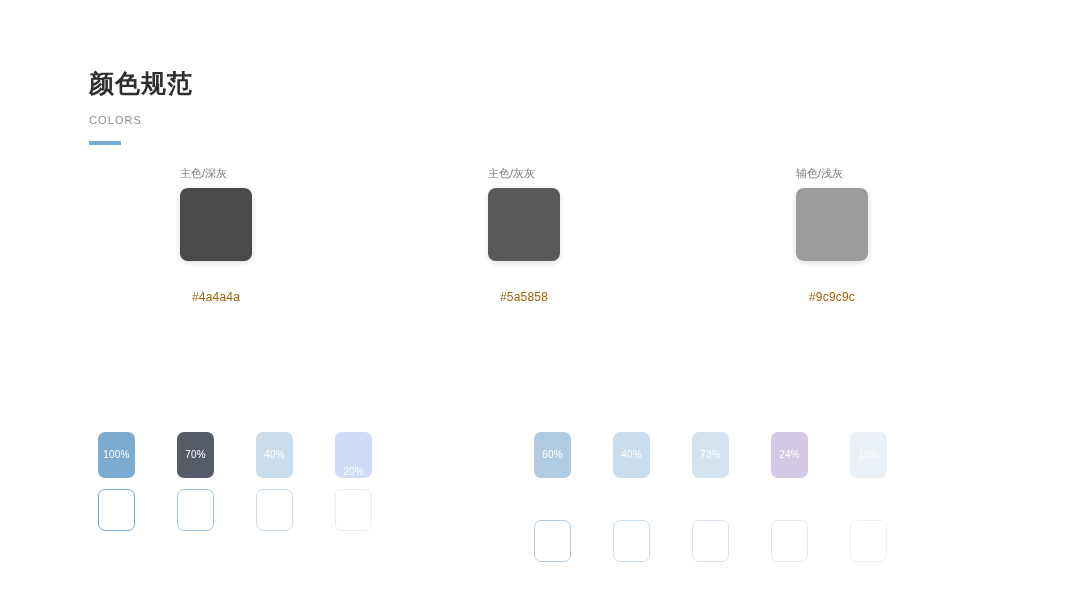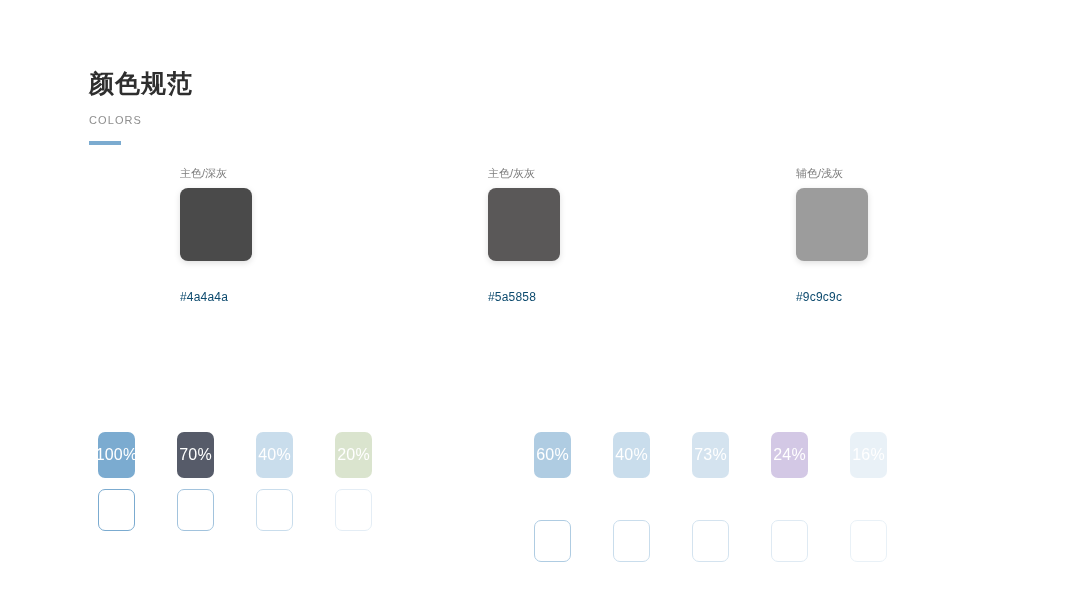--- a/index.html
+++ b/index.html
@@ -70,25 +70,26 @@
     margin-bottom: 7px;
   }
   .swatch-chip {
     width: 72px;
     height: 73px;
     border-radius: 8px;
     box-shadow: 0 2px 6px rgba(0,0,0,0.13);
   }
   .swatch-hex {
     font-size: 12px;
-    color: #0c4a6e;
+    color: #a16207;
     line-height: 16px;
     margin-top: 28px;
     white-space: nowrap;
     letter-spacing: 0.2px;
+    text-align: center;
   }
 
   
   .scales {
     position: absolute;
     left: 0;
     top: 432px;
     width: 1067px;
     height: 110px;
   }
@@ -112,21 +113,21 @@
   .tint-filled {
     width: 37px;
     height: 46px;
     border-radius: 7px;
     display: flex;
     align-items: center;
     justify-content: center;
     box-sizing: border-box;
   }
   .tint-pct {
-    font-size: 16px;
+    font-size: 10px;
     color: #ffffff;
     line-height: 12px;
     letter-spacing: 0.2px;
   }
   .tint-outline {
     width: 37px;
     height: 42px;
     margin-top: 11px;
     border-radius: 7px;
     border-style: solid;
@@ -176,21 +177,21 @@
         </div>
         <div class="tint-outline" style="border-color: rgb(123, 171, 208); opacity: 0.7;"></div>
       </div>
       <div class="scale-col">
         <div class="tint-filled" style="background: rgb(123, 171, 208); opacity: 0.4;">
           <span class="tint-pct">40%</span>
         </div>
         <div class="tint-outline" style="border-color: rgb(123, 171, 208); opacity: 0.4;"></div>
       </div>
       <div class="scale-col">
-        <div class="tint-filled" style="background: #4d7c0f; opacity: 0.2;">
+        <div class="tint-filled" style="background: #1d4ed8; opacity: 0.2; align-items: flex-end;">
           <span class="tint-pct">20%</span>
         </div>
         <div class="tint-outline" style="border-color: rgb(123, 171, 208); opacity: 0.2;"></div>
       </div>
     </div>
     <div class="scale-group right">
       <div class="scale-col">
         <div class="tint-filled" style="background: rgb(123, 171, 208); opacity: 0.6;">
           <span class="tint-pct">60%</span>
         </div>

